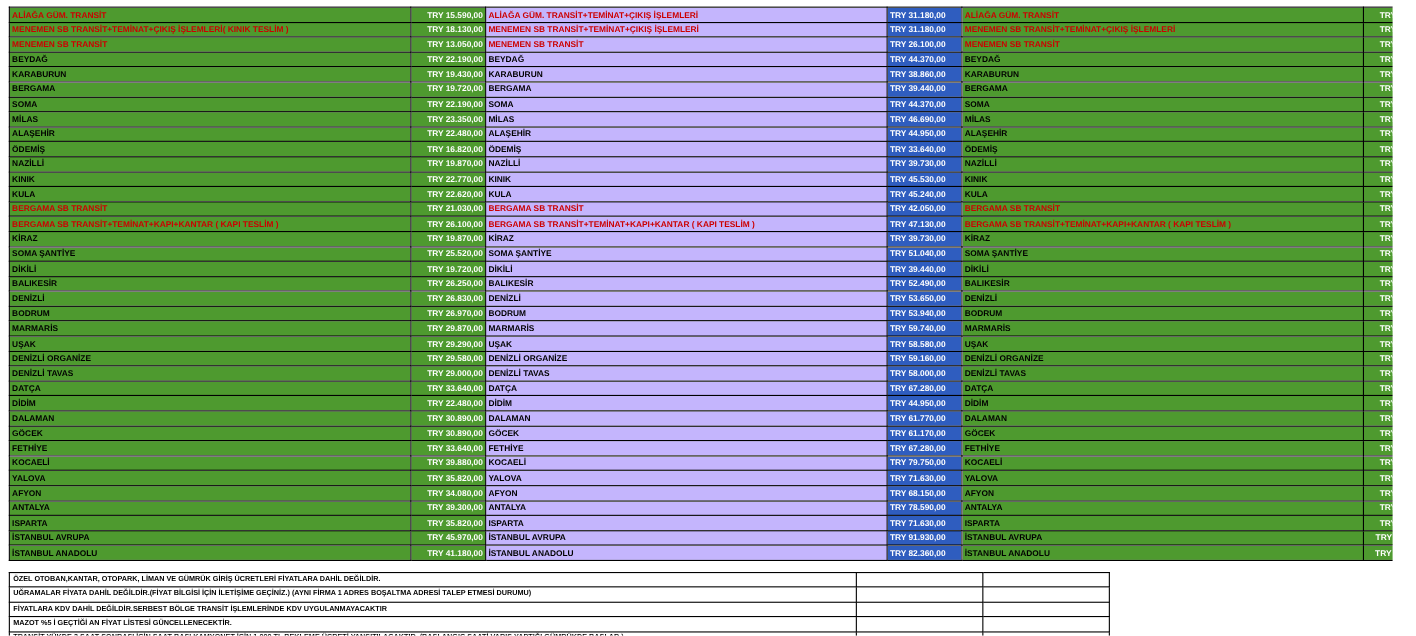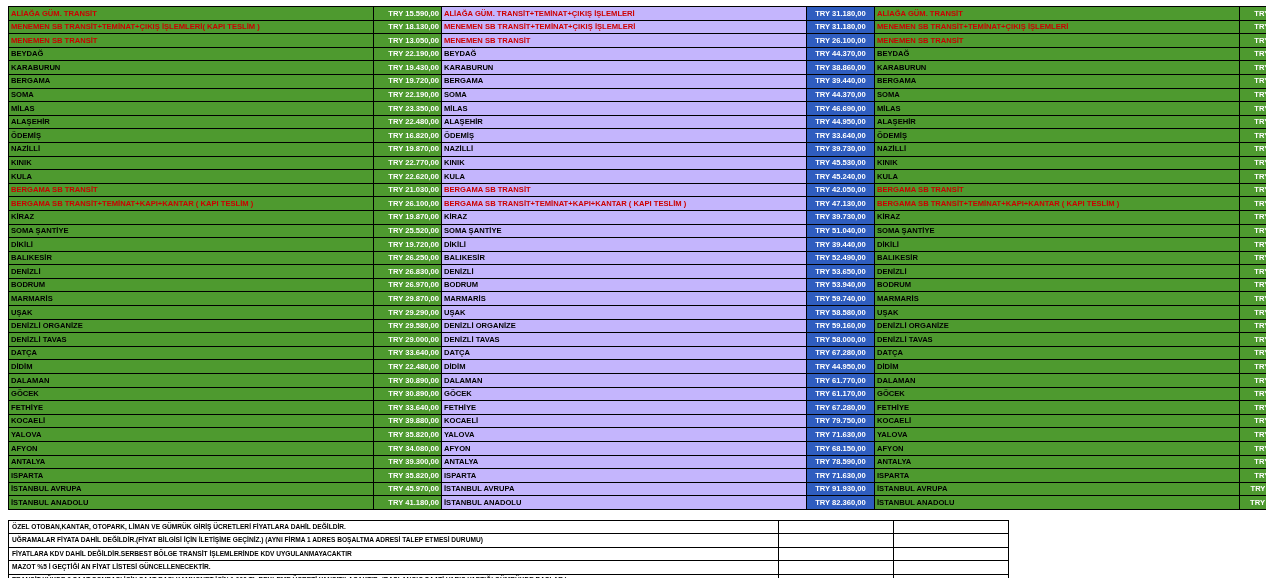--- a/index.html
+++ b/index.html
@@ -34,21 +34,21 @@
     height: 13.6px;
     white-space: nowrap;
     overflow: hidden;
   }
   .col-name { width: 365px; }
   .col-price { width: 68px; text-align: right; padding-right: 4px !important; }
 
   .g-name { background: #4e9a2f; color: #000000; }
   .g-price { background: #4e9a2f; color: #ffffff; text-align: right; }
   .b-name  { background: #c4b5fd; color: #000000; }
-  .b-price { background: #2f5dbf; color: #ffffff; text-align: center; }
+  .b-price { background: #2f5dbf; color: #ffffff; text-align: left; }
 
   .t-red { color: #cc0000; }
   .t-black { color: #000000; }
 
   
   table.notes {
     width: 1000px;
     margin: 10px 0 0 8px;
     font-size: 6.6px;
     font-weight: bold;
@@ -82,21 +82,21 @@
     <tbody id="price-body">
         <tr>
           <td class="g-name t-red">ALİAĞA GÜM. TRANSİT</td>
           <td class="g-price">TRY 15.590,00</td>
           <td class="b-name t-red">ALİAĞA GÜM. TRANSİT+TEMİNAT+ÇIKIŞ İŞLEMLERİ</td>
           <td class="b-price">TRY 31.180,00</td>
           <td class="g-name t-red">ALİAĞA GÜM. TRANSİT</td>
           <td class="g-price">TRY 38.970,00</td>
         </tr>
         <tr>
-          <td class="g-name t-red">MENEMEN SB TRANSİT+TEMİNAT+ÇIKIŞ İŞLEMLERİ( KAPI TESLİM )</td>
+          <td class="g-name t-red">MENEMEN SB TRANSİT+TEMİNAT+ÇIKIŞ İŞLEMLERİ( KINIK TESLİM )</td>
           <td class="g-price">TRY 18.130,00</td>
           <td class="b-name t-red">MENEMEN SB TRANSİT+TEMİNAT+ÇIKIŞ İŞLEMLERİ</td>
           <td class="b-price">TRY 31.180,00</td>
           <td class="g-name t-red">MENEMEN SB TRANSİT+TEMİNAT+ÇIKIŞ İŞLEMLERİ</td>
           <td class="g-price">TRY 37.700,00</td>
         </tr>
         <tr>
           <td class="g-name t-red">MENEMEN SB TRANSİT</td>
           <td class="g-price">TRY 13.050,00</td>
           <td class="b-name t-red">MENEMEN SB TRANSİT</td>

